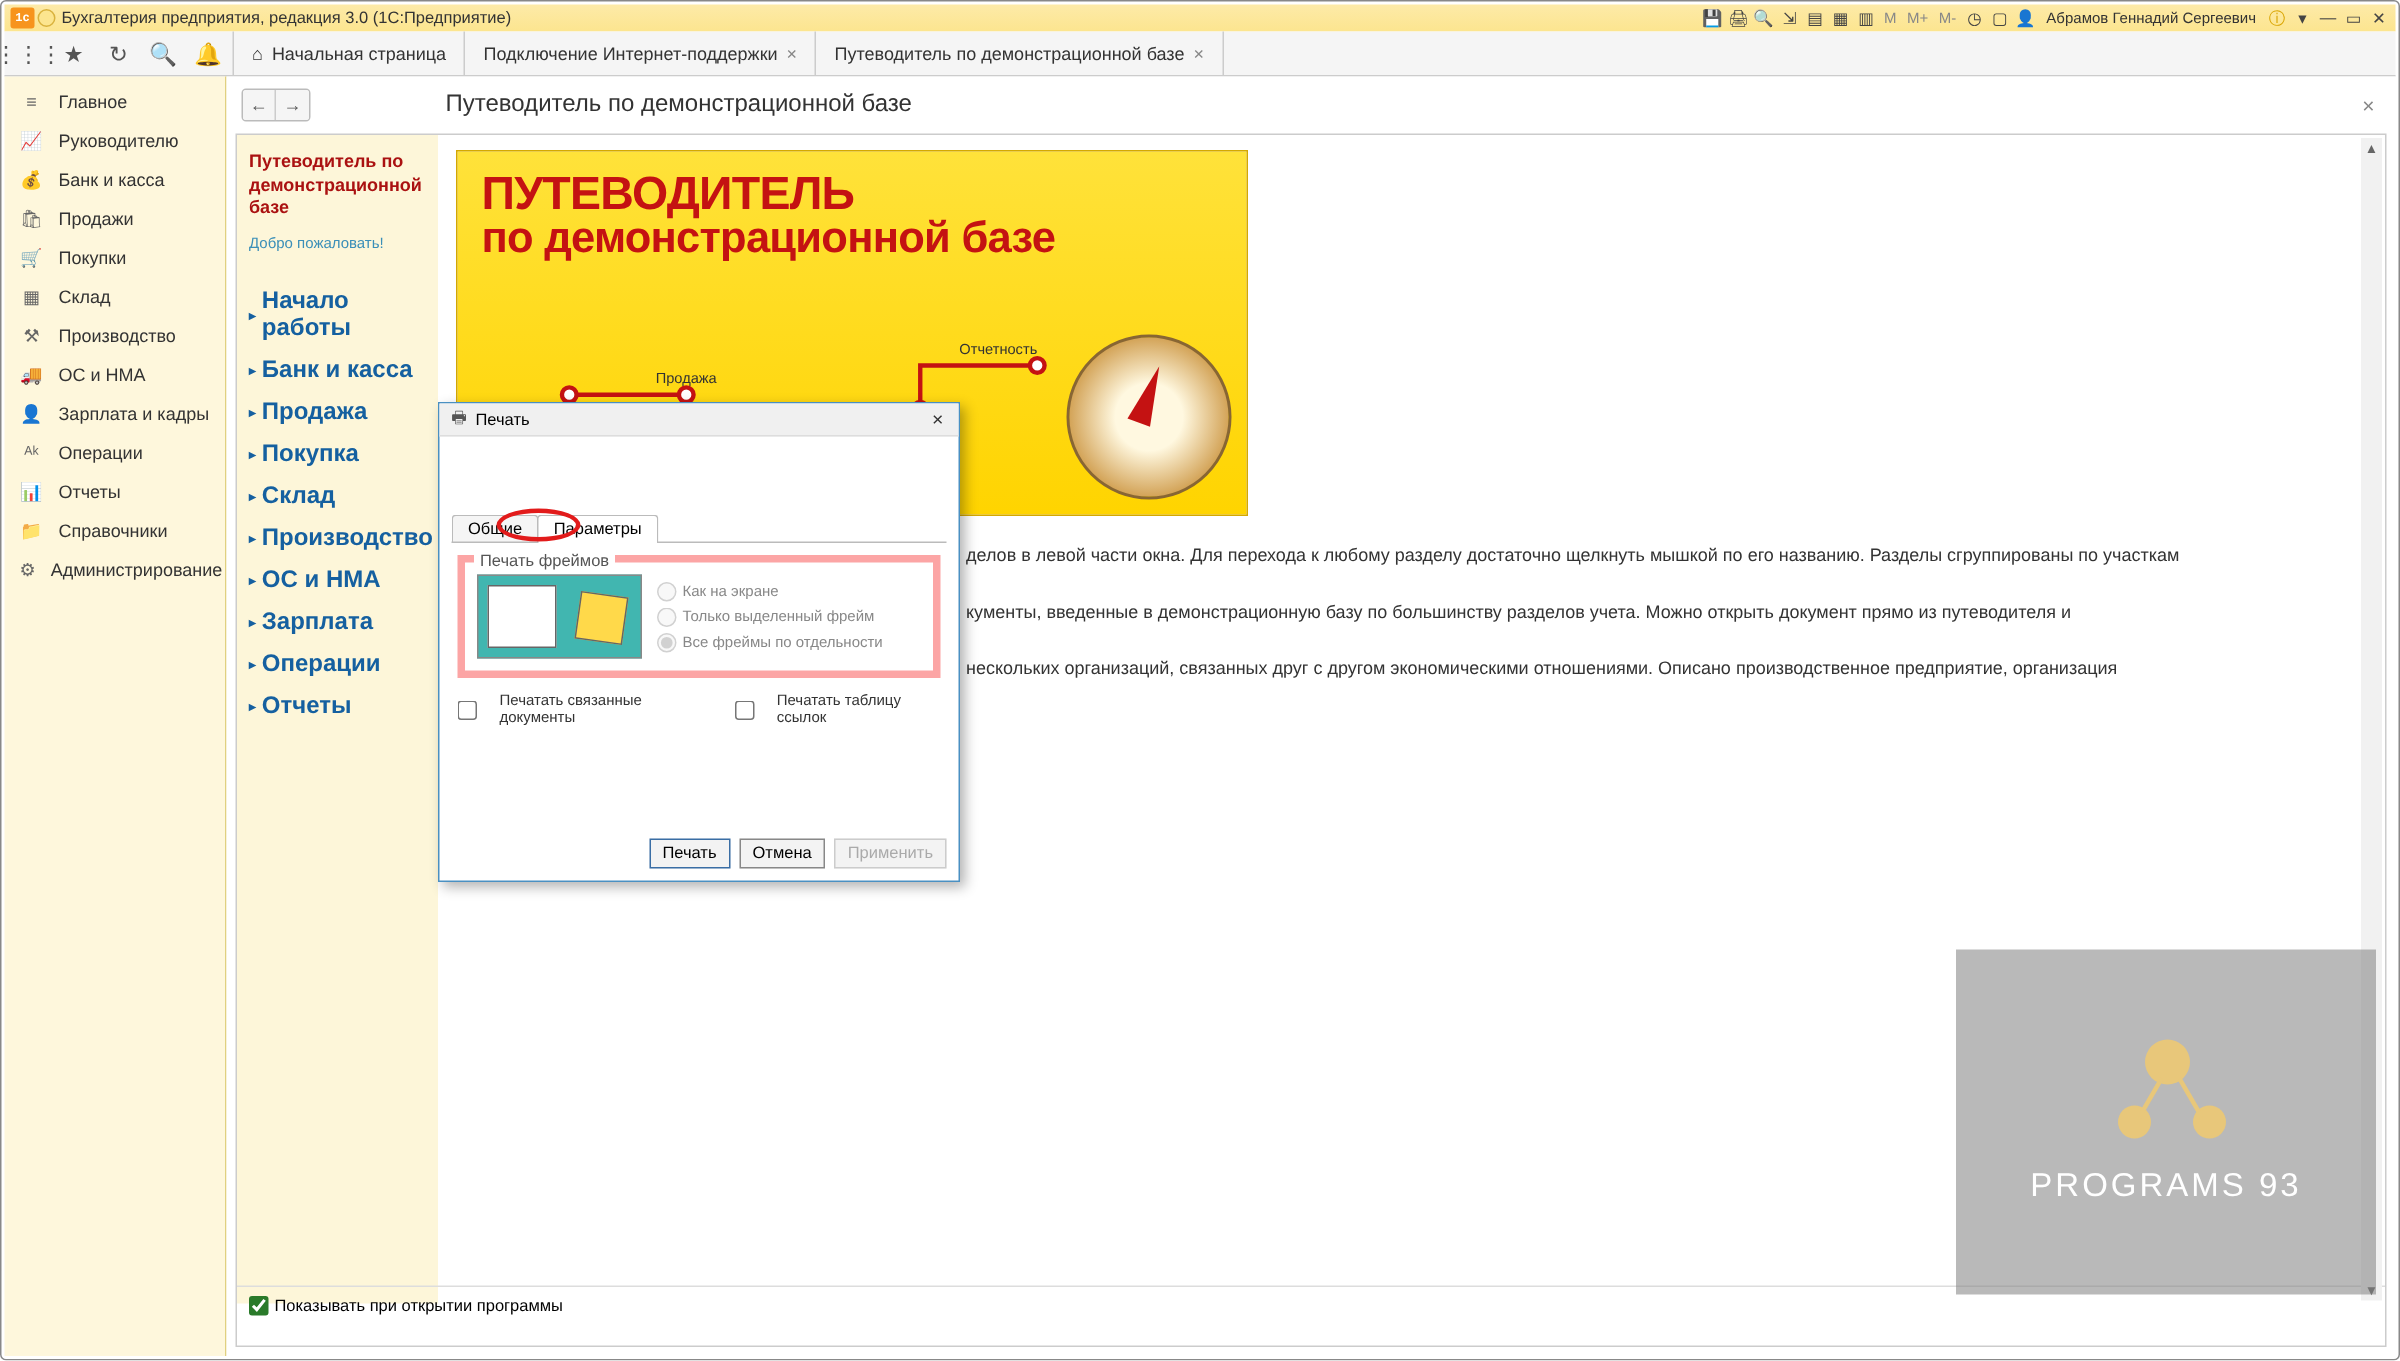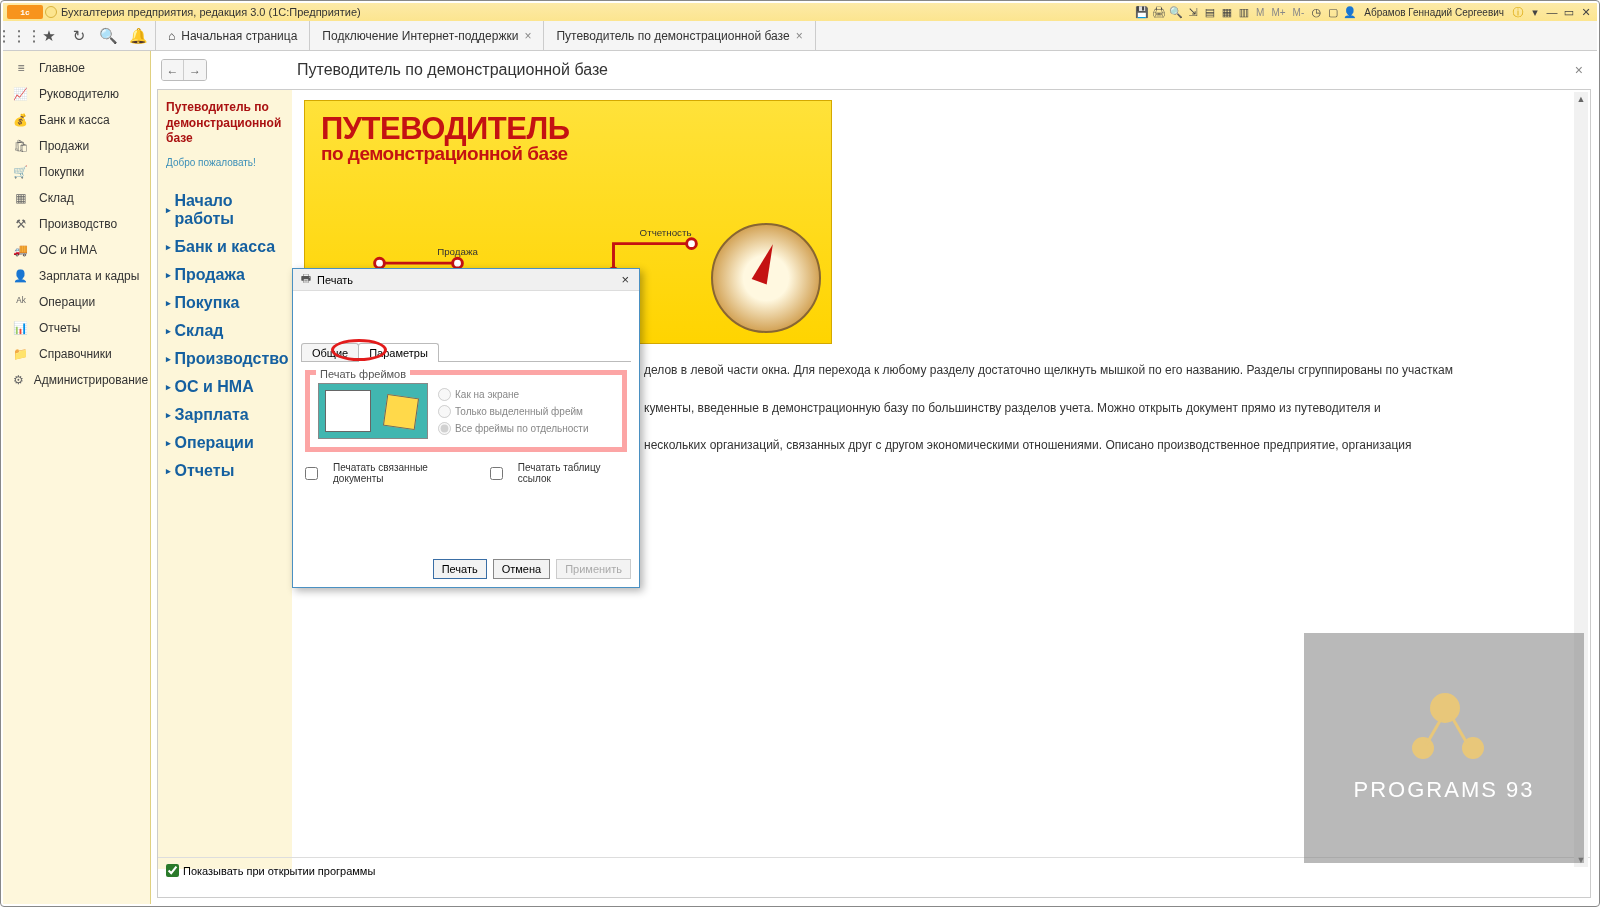--- a/index.html
+++ b/index.html
@@ -2,21 +2,21 @@
 <html><head>
 <meta charset="utf-8">
 <style>
 * { margin: 0; padding: 0; box-sizing: border-box; }
 body { font-family: Arial, sans-serif; font-size: 11px; background: #fff; width: 1600px; height: 907px; overflow: hidden; position: relative; }
 
 .frame { position: absolute; inset: 0; border: 1px solid #888; border-radius: 4px; background: #fff; padding: 2px; }
 
 
 .titlebar { height: 18px; background: linear-gradient(#fdeaa8,#fce58f); display: flex; align-items: center; padding: 0 4px; font-size: 11px; color: #333; }
-.titlebar .logo { width: 36px; height: 14px; background: #f7941d; border-radius: 2px; margin-right: 2px; display: inline-flex; align-items: center; justify-content: center; color: #fff; font-size: 8px; font-weight: bold; font-family: Liberation Mono, monospace; }
+.titlebar .logo { width: 16px; height: 14px; background: #f7941d; border-radius: 2px; margin-right: 2px; display: inline-flex; align-items: center; justify-content: center; color: #fff; font-size: 8px; font-weight: bold; font-family: Liberation Mono, monospace; }
 .titlebar .dd { width: 12px; height: 12px; background: #fce58f; border: 1px solid #d9b23d; border-radius: 50%; margin-right: 4px; }
 .titlebar .title-text { flex: 0 0 auto; }
 .titlebar .spacer { flex: 1; }
 .titlebar .tb-icons { display: flex; gap: 3px; align-items: center; }
 .titlebar .tb-icon { width: 14px; height: 14px; display: inline-flex; align-items: center; justify-content: center; font-size: 11px; color: #444; }
 .titlebar .tb-text { font-size: 10px; color: #888; padding: 0 2px; }
 .titlebar .user { font-size: 10px; color: #333; margin: 0 4px; }
 
 
 .navrow { height: 30px; background: #f5f5f5; border-bottom: 1px solid #ccc; display: flex; align-items: stretch; }
@@ -49,21 +49,21 @@
 
 .guide-side { position: absolute; left: 0; top: 0; bottom: 28px; width: 134px; background: #FDF6D9; padding: 10px 8px; }
 .guide-side .gs-title { font-size: 12px; font-weight: bold; color: #aa1111; line-height: 1.3; }
 .guide-side .gs-welcome { font-size: 10px; color: #3b8fb8; margin: 10px 0 24px; }
 .guide-side .gs-link { display: flex; align-items: center; gap: 4px; font-size: 16px; font-weight: bold; color: #1560a0; margin: 10px 0; cursor: pointer; }
 .guide-side .gs-link::before { content: "▸"; font-size: 9px; color: #1560a0; }
 
 
 .banner { position: absolute; left: 146px; top: 10px; width: 528px; height: 244px; background: linear-gradient(#ffe23a,#ffd400); border: 1px solid #d4a800; }
 .banner .bn-title { font-family: Arial; font-weight: 900; font-size: 31px; color: #c41212; text-transform: uppercase; padding: 12px 0 0 16px; line-height: 1; letter-spacing: -0.5px; }
-.banner .bn-sub { font-family: Arial; font-weight: 900; font-size: 19px; color: #c41212; padding: 0 0 0 16px; line-height: 1.1; letter-spacing: -0.5px; }
+.banner .bn-sub { font-family: Arial; font-weight: 900; font-size: 29px; color: #c41212; padding: 0 0 0 16px; line-height: 1.1; letter-spacing: -0.5px; }
 .banner .roadmap { position: absolute; left: 16px; bottom: 10px; right: 120px; height: 130px; }
 .roadmap svg { width: 100%; height: 100%; }
 .compass { position: absolute; right: 10px; bottom: 10px; width: 110px; height: 110px; border-radius: 50%; background: radial-gradient(#fff8e0 30%,#d4a55a 70%,#886633); border: 2px solid #886633; display: flex; align-items: center; justify-content: center; }
 .compass::after { content: ""; position: absolute; width: 0; height: 0; border-left: 8px solid transparent; border-right: 8px solid transparent; border-bottom: 40px solid #c41212; transform: rotate(20deg); top: 18px; }
 
 
 .body-text { position: absolute; left: 146px; right: 20px; top: 270px; font-size: 12px; color: #333; line-height: 1.8; }
 .body-text p { margin-bottom: 16px; }
 
 

